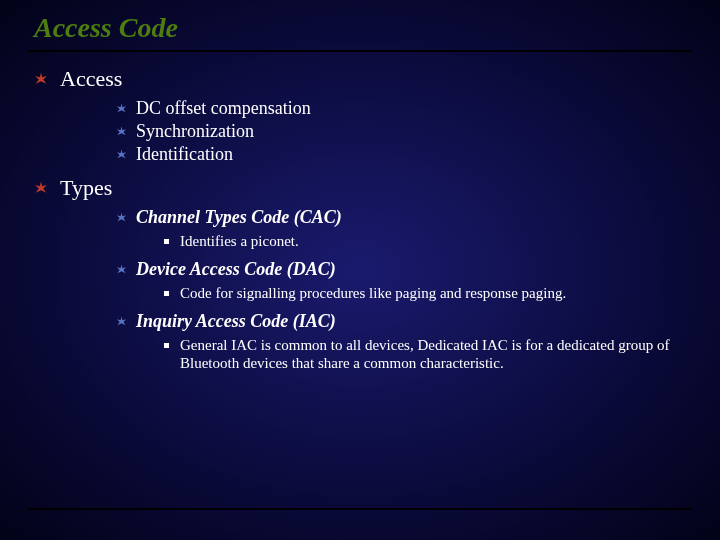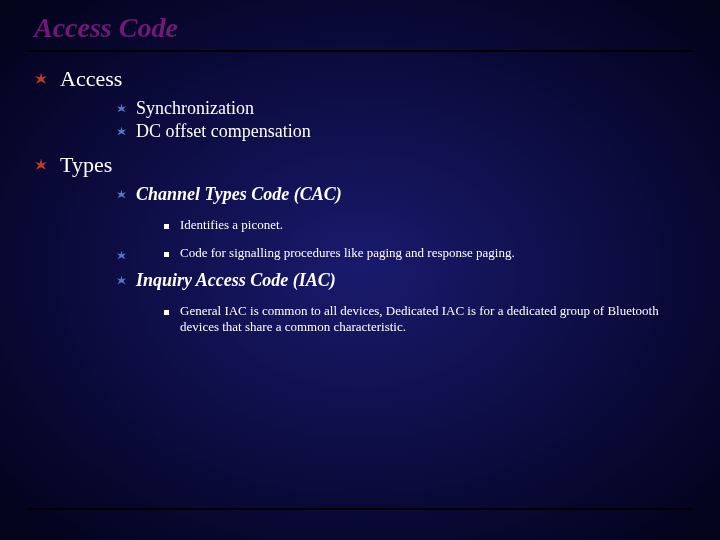--- a/index.html
+++ b/index.html
@@ -15,21 +15,21 @@
   .slide {
     box-sizing: border-box;
     padding: 12px 28px 0 28px;
     position: relative;
     height: 100%;
   }
   .title {
     font-style: italic;
     font-weight: bold;
     font-size: 28px;
-    color: #701a75;
+    color: #4d7c0f;
     margin: 0 0 6px 6px;
   }
   .hr {
     height: 2px;
     background: #000000;
     margin: 0 0 14px 0;
   }
   .bottom-hr {
     position: absolute;
     left: 28px;
@@ -69,27 +69,26 @@
     margin-bottom: 6px;
     padding-left: 20px;
     position: relative;
   }
   .l3 {
     margin-top: 4px;
     margin-left: 28px;
     margin-bottom: 8px;
   }
   .l3 > li {
-    font-size: 13px;
+    font-size: 15px;
     font-style: normal;
     font-weight: normal;
     padding-left: 16px;
     position: relative;
     line-height: 1.25;
-    margin-top: 12px;
   }
   .star-red, .star-blue {
     position: absolute;
     left: 0;
     width: 14px;
     height: 14px;
   }
   .l1 > li > .star-red { top: 6px; }
   .l2 > li > .star-blue,
   .l2b > li > .star-blue { width: 11px; height: 11px; top: 5px; }
@@ -119,29 +118,37 @@
             </svg>
         </span>
         <span>Access</span>
         <ul class="l2">
           <li>
             <span class="star-blue">
                 <svg viewBox="0 0 24 24">
                   <polygon fill="#5a76c8" points="12,1 14,9 22,7 16,13 21,20 12,16 3,20 8,13 2,7 10,9"></polygon>
                 </svg>
               </span>
+            <span>DC offset compensation</span>
+          </li>
+          <li>
+            <span class="star-blue">
+                <svg viewBox="0 0 24 24">
+                  <polygon fill="#5a76c8" points="12,1 14,9 22,7 16,13 21,20 12,16 3,20 8,13 2,7 10,9"></polygon>
+                </svg>
+              </span>
             <span>Synchronization</span>
           </li>
           <li>
             <span class="star-blue">
                 <svg viewBox="0 0 24 24">
                   <polygon fill="#5a76c8" points="12,1 14,9 22,7 16,13 21,20 12,16 3,20 8,13 2,7 10,9"></polygon>
                 </svg>
               </span>
-            <span>DC offset compensation</span>
+            <span>Identification</span>
           </li>
         </ul>
       </li>
 
       <li>
         <span class="star-red">
           <svg viewBox="0 0 24 24">
               <polygon fill="#c0392b" points="12,1 14,9 22,7 16,13 21,20 12,16 3,20 8,13 2,7 10,9"></polygon>
             </svg>
         </span>
@@ -160,20 +167,21 @@
                 <span>Identifies a piconet.</span>
               </li>
             </ul>
           </li>
           <li>
             <span class="star-blue">
                 <svg viewBox="0 0 24 24">
                   <polygon fill="#5a76c8" points="12,1 14,9 22,7 16,13 21,20 12,16 3,20 8,13 2,7 10,9"></polygon>
                 </svg>
               </span>
+            <span>Device Access Code (DAC)</span>
             <ul class="l3">
               <li>
                 <span class="sq"></span>
                 <span>Code for signalling procedures like paging and response paging.</span>
               </li>
             </ul>
           </li>
           <li>
             <span class="star-blue">
                 <svg viewBox="0 0 24 24">

